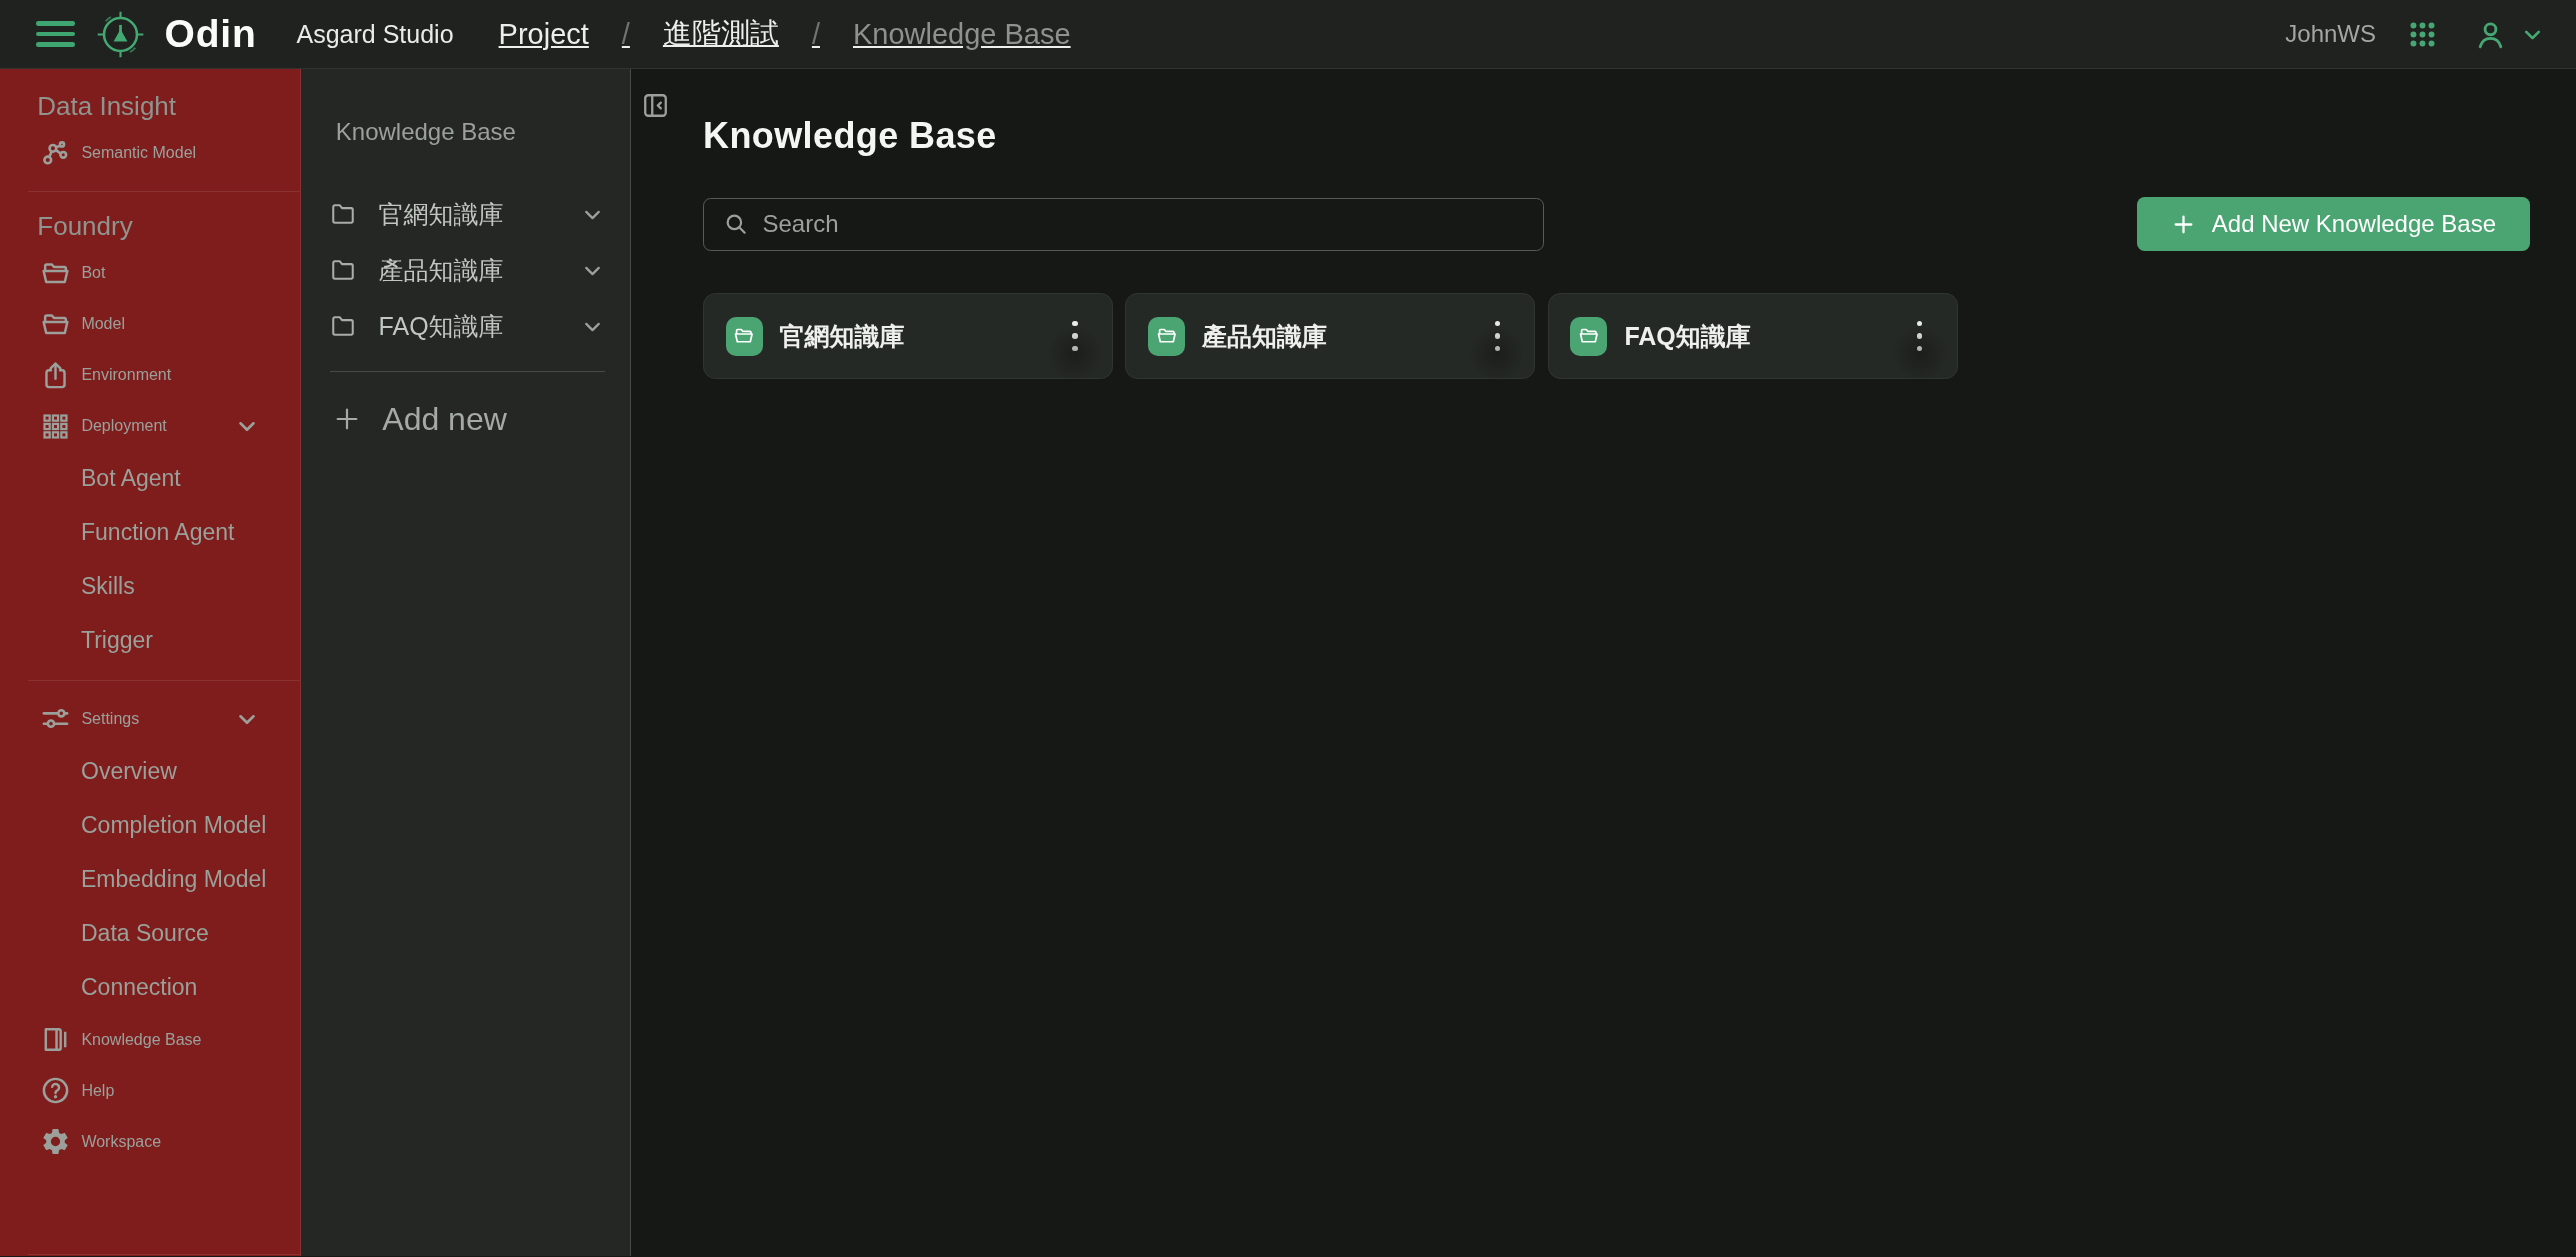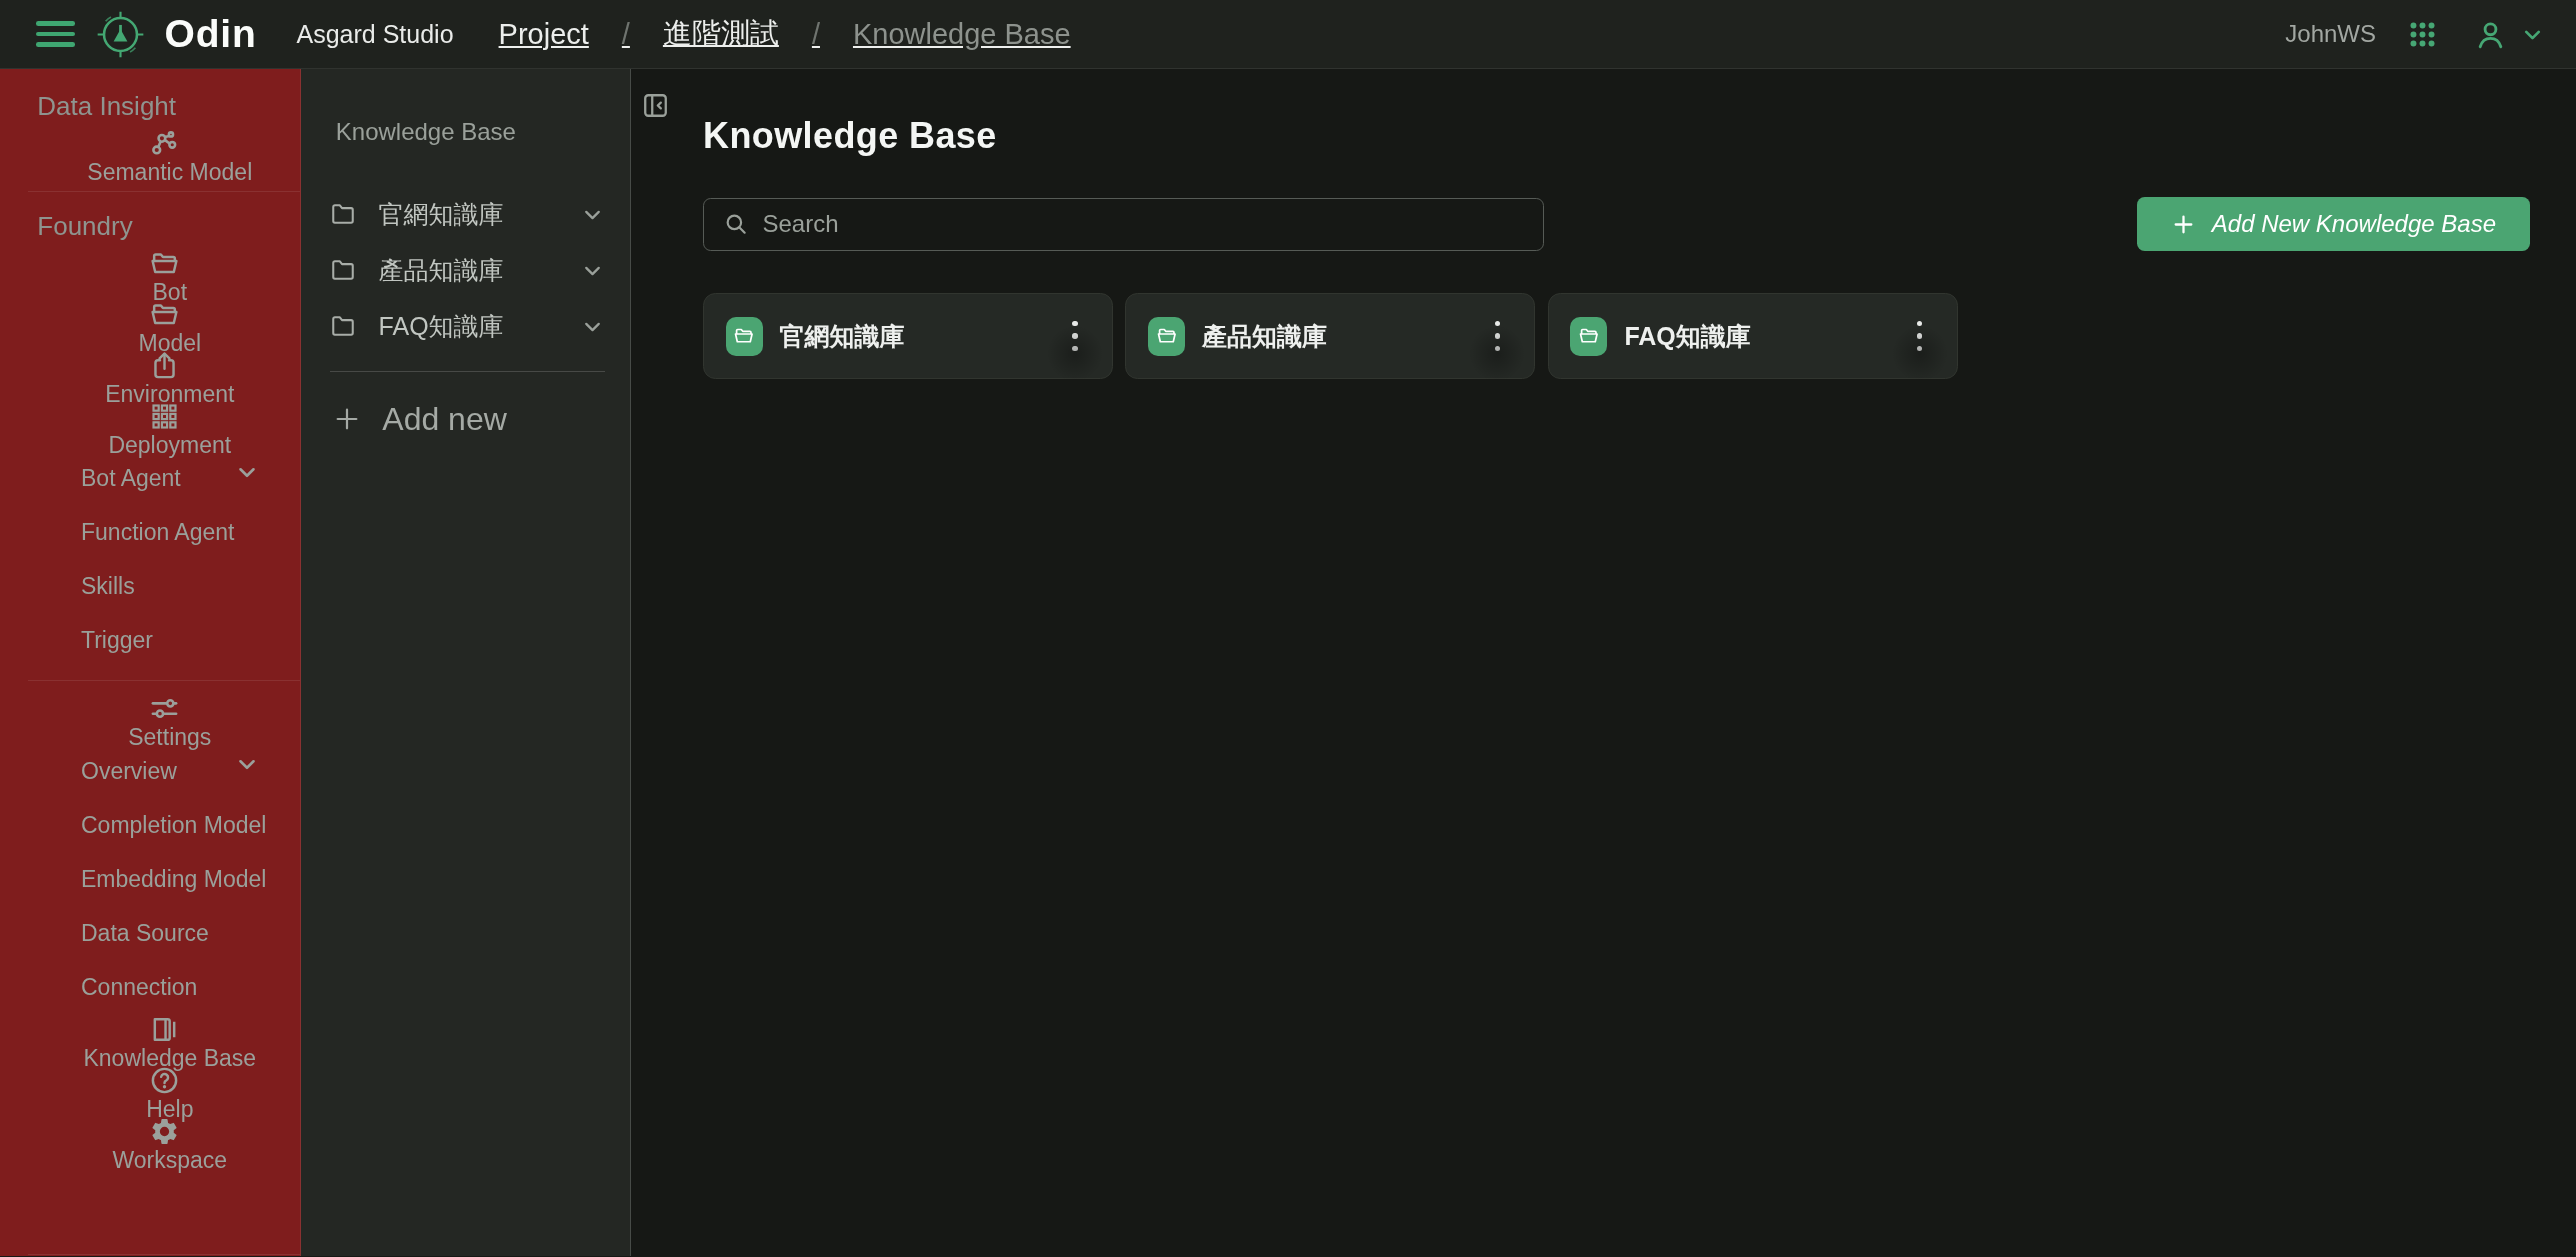--- a/index.html
+++ b/index.html
@@ -37,21 +37,21 @@
 
   
   .side1 {
     width:301px; flex:0 0 301px; background:#7f1d1d;
     border-right:0.8px solid rgba(255,255,255,0.09);
     padding-top:15.4px; overflow:hidden;padding-left:28px;
   }
   .s1-header { padding:6.2px 9.3px; font-size:26px; color:#8f948f; }
   .s1-row {
     height:51px; display:flex; align-items:center;
-    padding-left:11.6px; cursor:pointer; color:#9ba09b; font-size:23px;flex-direction:column;
+    padding-left:11.6px; cursor:pointer; color:#9ba09b; font-size:16px;
   }
   .s1-row .ic { width:31px; margin-right:10.8px; color:#9ba09b; }
   .s1-row .chev { margin-left:auto; margin-right:40px; color:#9ba09b; }
   .s1-sub { height:54px; display:flex; align-items:center; padding-left:53px; cursor:pointer; color:#9aa09a; font-size:23px; }
   .s1-div { height:0.8px; background:rgba(255,255,255,0.09); margin:12.4px 0; }
   .s1-bottom-gap { height:74px; }
 
   
   .side2 {
     width:330px; flex:0 0 330px; background:#242723;
@@ -81,21 +81,21 @@
   }
   .searchbox .ic { color:#9aa09a; margin-right:14px; flex:0 0 auto; }
   .searchbox input {
     flex:1; background:transparent; border:none; outline:none;
     font-family:"Liberation Sans", sans-serif; font-size:24px; color:#e8eae8;
   }
   .searchbox input::placeholder { color:#9aa09a; }
   .add-btn {
     margin-left:auto; height:54px; padding:0 34px; border:none; border-radius:7.7px;
     background:#4BA572; color:#ffffff; font-family:"Liberation Sans", sans-serif;
-    font-size:24px; font-weight:500; display:flex; align-items:center; gap:15.4px; cursor:pointer;font-style:italic;
+    font-size:24px; font-weight:500; display:flex; align-items:center; gap:15.4px; cursor:pointer;
   }
   .add-btn .plus { color:#ffffff; }
 
   .cards { margin-top:42px; display:flex; gap:12.4px; }
   .card {
     width:410px; height:86px; background:#252925;
     border:0.8px solid #31352f; border-radius:12.4px;
     display:flex; align-items:center; padding:0 18.5px 0 21.6px; cursor:pointer;
   }
   .tile {

